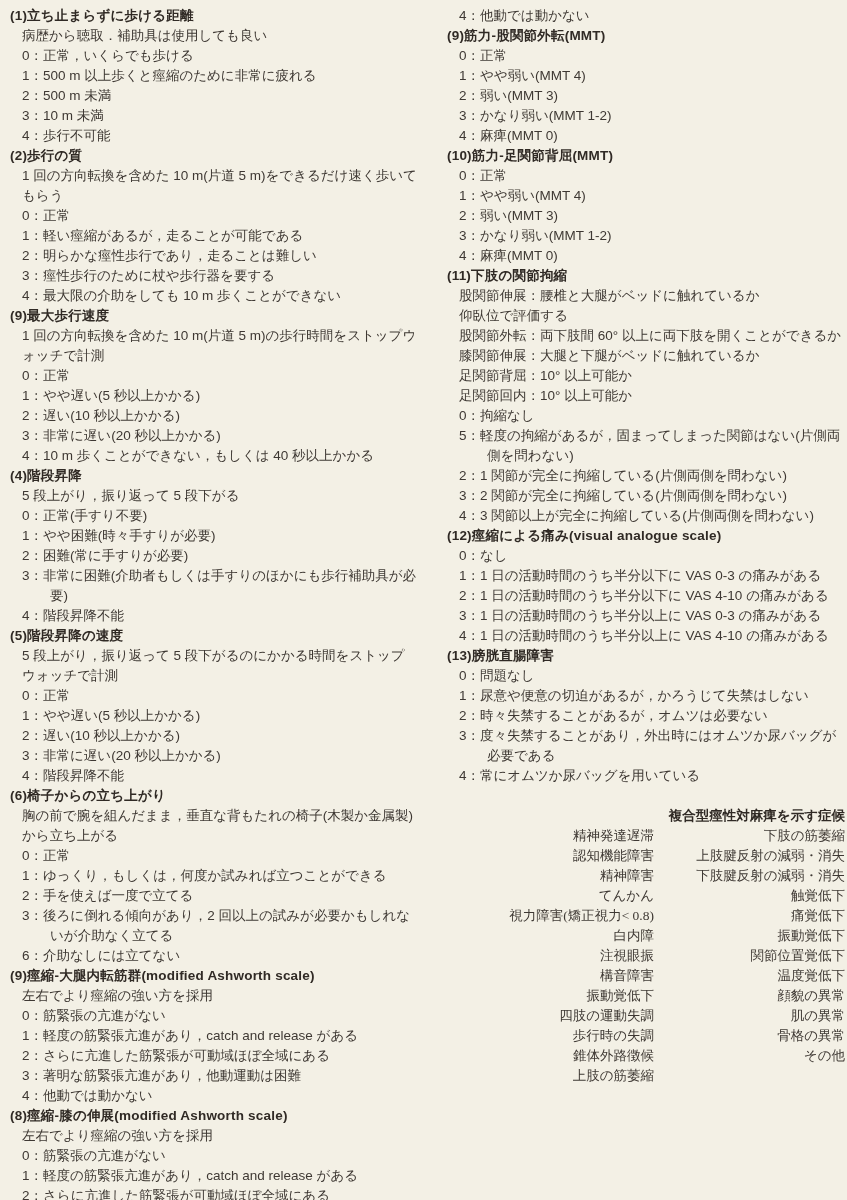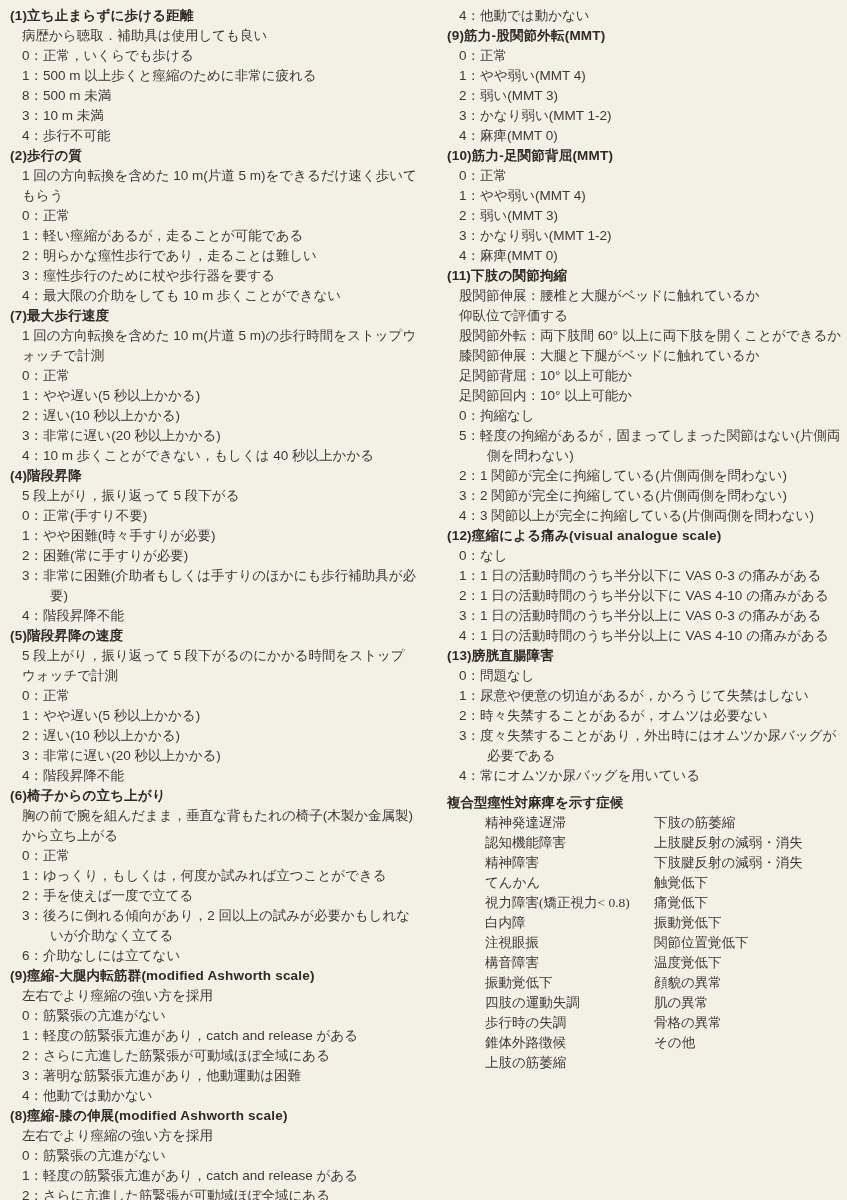--- a/index.html
+++ b/index.html
@@ -37,21 +37,21 @@
     letter-spacing: 0.2px;
   }
   .d {
     padding-left: 12px;
   }
   .i {
     padding-left: 40px;
     text-indent: -28px;
   }
 
-  .sym-block { margin-top: 7px; }
+  .sym-block { margin-top: 20px; text-align: right; }
   .sym-title {
     font-weight: bold;
     color: #302a25;
   }
   .sym-grid {
     display: grid;
     grid-template-columns: 169px auto;
     padding-left: 38px;
     font-family: Liberation Serif, serif;
   }
@@ -60,35 +60,35 @@
 </head>
 <body>
 
 <div class="page">
   <div class="col col-left">
       <section>
         <div class="h">(1)立ち止まらずに歩ける距離</div>
         <div class="d">病歴から聴取．補助具は使用しても良い</div>
         <div class="i">0：正常，いくらでも歩ける</div>
         <div class="i">1：500 m 以上歩くと痙縮のために非常に疲れる</div>
-        <div class="i">8：500 m 未満</div>
+        <div class="i">2：500 m 未満</div>
         <div class="i">3：10 m 未満</div>
         <div class="i">4：歩行不可能</div>
       </section>
       <section>
         <div class="h">(2)歩行の質</div>
         <div class="d">1 回の方向転換を含めた 10 m(片道 5 m)をできるだけ速く歩いてもらう</div>
         <div class="i">0：正常</div>
         <div class="i">1：軽い痙縮があるが，走ることが可能である</div>
         <div class="i">2：明らかな痙性歩行であり，走ることは難しい</div>
         <div class="i">3：痙性歩行のために杖や歩行器を要する</div>
         <div class="i">4：最大限の介助をしても 10 m 歩くことができない</div>
       </section>
       <section>
-        <div class="h">(7)最大歩行速度</div>
+        <div class="h">(9)最大歩行速度</div>
         <div class="d">1 回の方向転換を含めた 10 m(片道 5 m)の歩行時間をストップウォッチで計測</div>
         <div class="i">0：正常</div>
         <div class="i">1：やや遅い(5 秒以上かかる)</div>
         <div class="i">2：遅い(10 秒以上かかる)</div>
         <div class="i">3：非常に遅い(20 秒以上かかる)</div>
         <div class="i">4：10 m 歩くことができない，もしくは 40 秒以上かかる</div>
       </section>
       <section>
         <div class="h">(4)階段昇降</div>
         <div class="d">5 段上がり，振り返って 5 段下がる</div>

